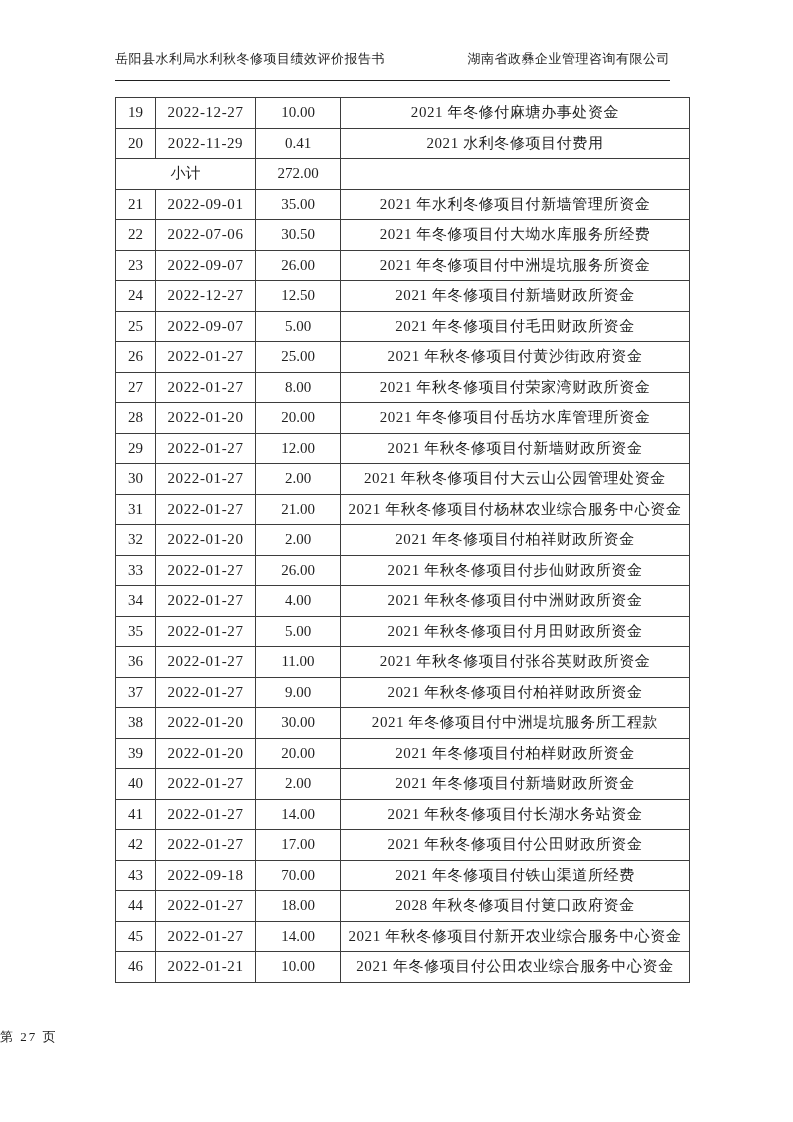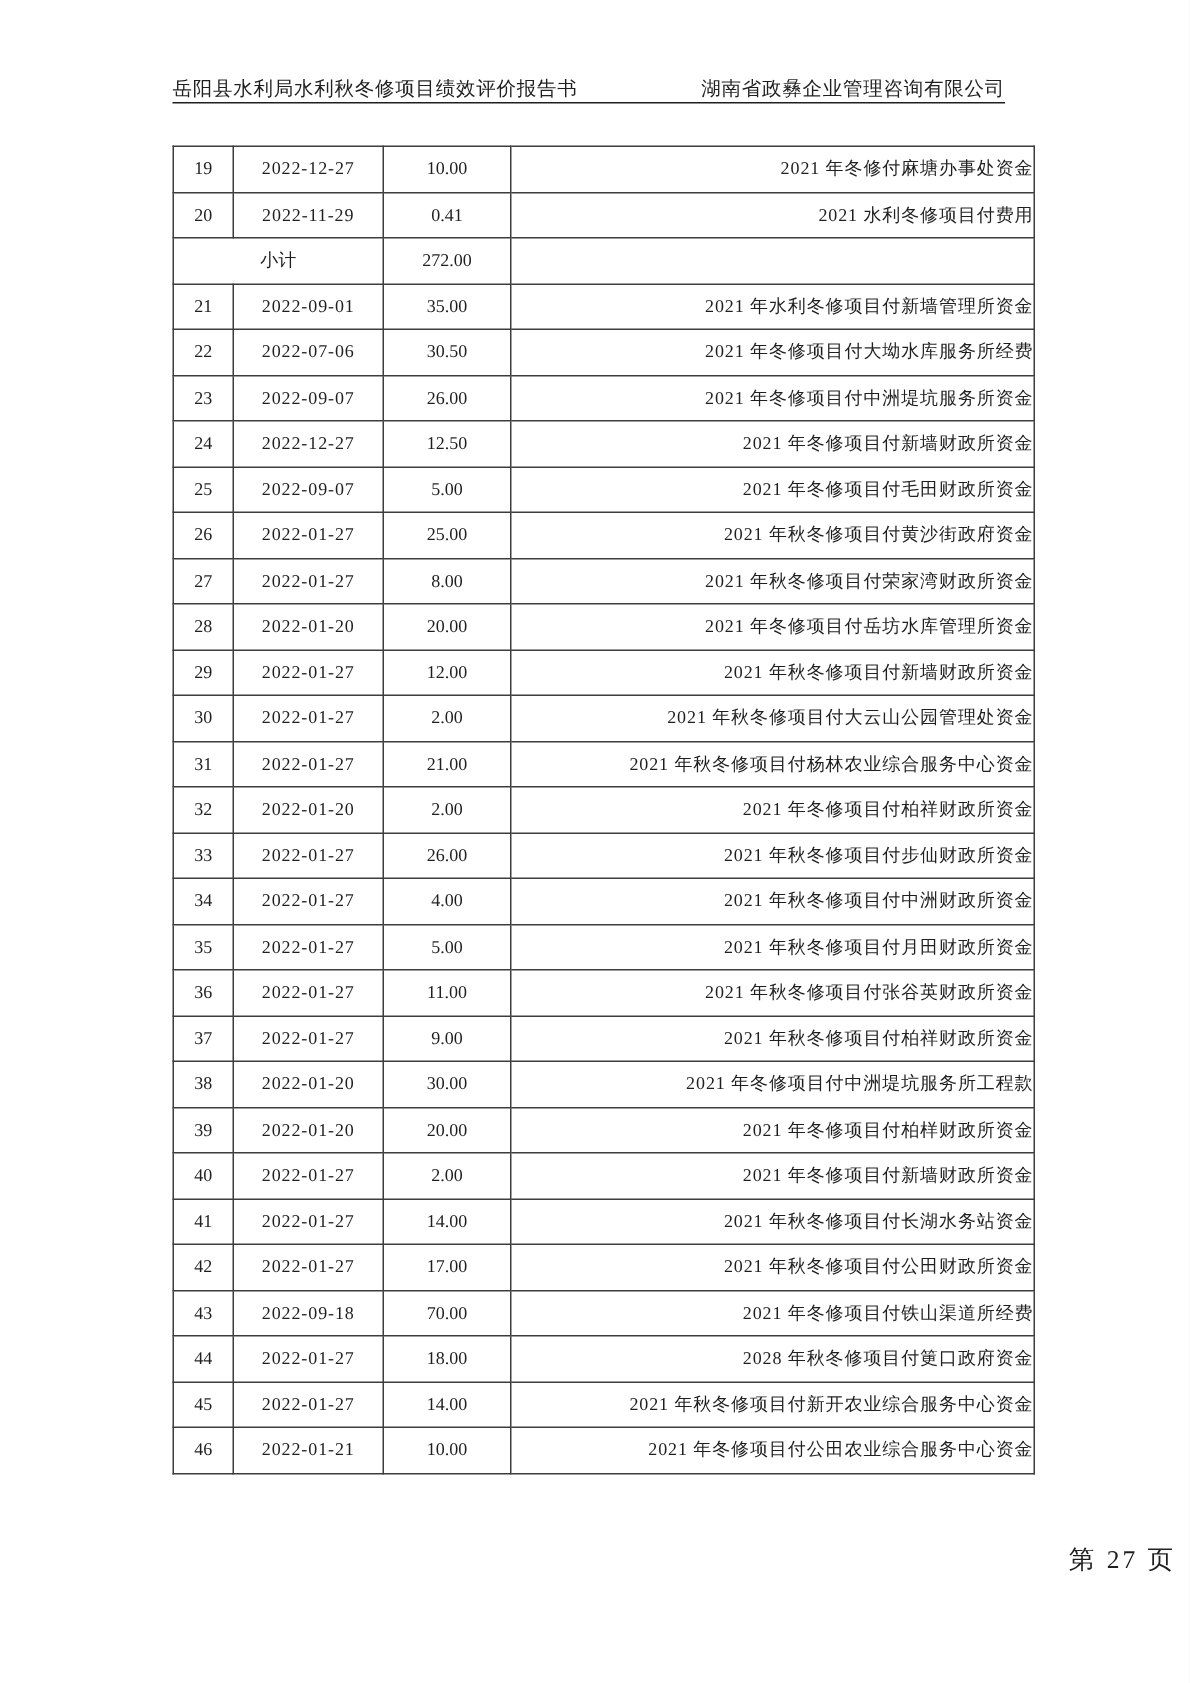--- a/index.html
+++ b/index.html
@@ -22,48 +22,48 @@
   }
   .header{
     position:absolute;
     left:115px;top:50px;
     width:555px;
     display:flex;
     justify-content:space-between;
     align-items:flex-start;
     font-size:13px;
     letter-spacing:0.5px;
-    padding-bottom:0;
+    padding-bottom:12px;
     border-bottom:1.5px solid var(--ink);
   }
   table.payments{
     position:absolute;
     left:115px;top:97px;
     width:574px;
     border-collapse:collapse;
     table-layout:fixed;
-    font-size:12px;
+    font-size:15px;
   }
   table.payments td{
     border:1px solid var(--border);
     height:29.5px;
     padding:0;
     vertical-align:middle;
     white-space:nowrap;
     overflow:hidden;
   }
   td.c-center{text-align:center;}
   td.c-date{text-align:center;letter-spacing:0.6px;margin-top:28px;}
-  td.c-desc{text-align:right;padding-left:13px;letter-spacing:0.6px;}
+  td.c-desc{text-align:center;padding-left:13px;letter-spacing:0.6px;}
   .footer{
     position:absolute;
     top:1028px;left:0;
     width:784px;
-    text-align:right;
-    font-size:17px;
+    text-align:left;
+    font-size:13px;
     letter-spacing:2px;
   }
 </style>
 </head>
 <body>
 
 <div class="page">
 
   <div class="header">
     <span>岳阳县水利局水利秋冬修项目绩效评价报告书</span>

